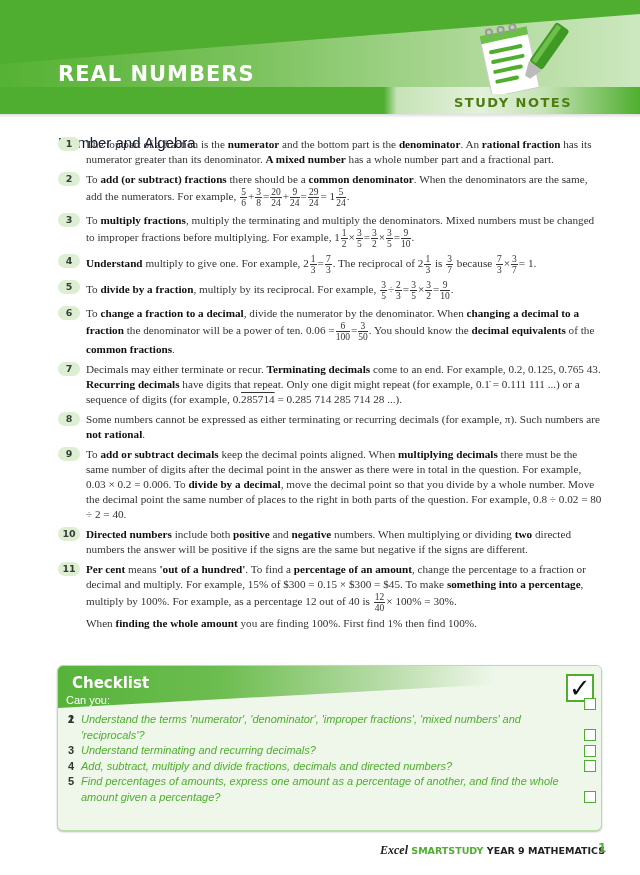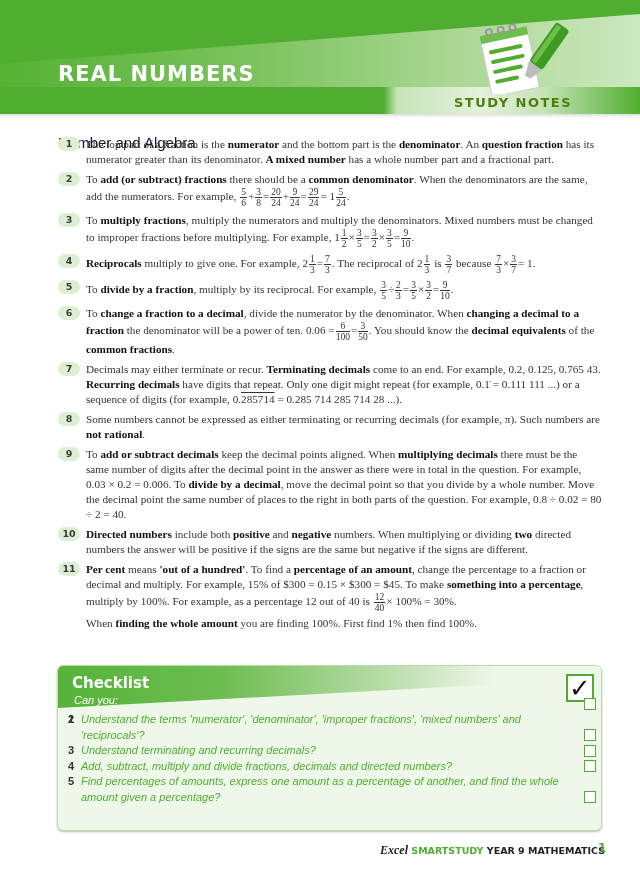--- a/index.html
+++ b/index.html
@@ -24,21 +24,21 @@
     .frac { display: inline-block; vertical-align: middle; text-align: center; font-size: 9.5px; line-height: 10px; margin: 0 1px; }
     .frac span { display: block; }
     .frac .top { border-bottom: 0.8px solid #333; padding: 0 1px; }
     .ovl { text-decoration: overline; }
 
     .checklist { position: absolute; left: 57px; top: 665px; width: 545px; height: 166px; border: 1px solid #b9dca8; border-radius: 6px; background: #eef7e9; overflow: hidden; box-shadow: 0 1px 2px #bbb; padding-left: 16px; }
     .cl-head { position: absolute; left: 0; top: 0; width: 545px; height: 42px;
       background: linear-gradient(90deg, #56b33a 0%, #6dbd50 30%, #b8dca8 60%, #eef7e9 80%);
       clip-path: polygon(0 0, 100% 0, 100% 30%, 0 100%); }
     .cl-title { position: absolute; left: 14px; top: 8px; font-family: "DejaVu Sans", sans-serif; font-weight: bold; font-size: 15px; color: #fff; }
-    .cl-sub { position: absolute; left: 16px; top: 28px; font-family: "Liberation Sans", sans-serif; font-style: italic; font-size: 11px; color: #fff; }
+    .cl-sub { position: absolute; left: 8px; top: 28px; font-family: "Liberation Sans", sans-serif; font-size: 11px; color: #fff; }
     .big-check { position: absolute; left: 508px; top: 8px; width: 28px; height: 28px; border: 2px solid #4fae2f; background: #fff; font-size: 26px; line-height: 24px; text-align: center; color: #111; font-weight: bold; font-family: "DejaVu Sans", sans-serif; }
     .cl-items { position: absolute; left: 10px; top: 46px; width: 530px; font-family: "Liberation Sans", sans-serif; font-style: italic; font-size: 11px; line-height: 15.5px; color: #4fae2f; }
     .cl-item { position: relative; padding-left: 13px; padding-right: 30px; }
     .cl-item .n { position: absolute; left: 0; top: 0; font-style: normal; font-weight: bold; color: #333; }
     .cl-item .box { position: absolute; right: 2px; bottom: 2px; width: 12px; height: 12px; border: 1.3px solid #4fae2f; background: #fff; }
 
     .footer { position: absolute; left: 380px; top: 843px; width: 230px; font-family: "DejaVu Sans", sans-serif; font-size: 9.5px; font-weight: bold; color: #222; white-space: nowrap; }
     .footer .brand { font-family: "Liberation Serif", serif; font-style: italic; font-size: 12px; }
     .footer .ss { color: #4fae2f; margin-top: 28px; }
     .footer .pg { position: absolute; left: 218px; top: -2px; color: #4fae2f; font-size: 12px; }
@@ -70,38 +70,38 @@
   </g>
 </svg>
 <div class="title">REAL NUMBERS</div>
 <div class="subtitle">Number and Algebra</div>
 <div class="study-notes">STUDY NOTES</div>
 
 <div class="notes">
 
   <div class="note">
     <span class="num">1</span>
-    <span>The top part of a fraction is the </span><b>numerator</b><span> and the bottom part is the </span><b>denominator</b><span>. An </span><b>question fraction</b><span> has its numerator greater than its denominator. </span><b>A mixed number</b><span> has a whole number part and a fractional part.</span>
+    <span>The top part of a fraction is the </span><b>numerator</b><span> and the bottom part is the </span><b>denominator</b><span>. An </span><b>rational fraction</b><span> has its numerator greater than its denominator. </span><b>A mixed number</b><span> has a whole number part and a fractional part.</span>
   </div>
 
   <div class="note">
     <span class="num">2</span>
     <span>To </span><b>add (or subtract) fractions</b><span> there should be a </span><b>common denominator</b><span>. When the denominators are the same, add the numerators. For example, </span>
     <span class="frac"><span class="top">5</span><span>6</span></span>+<span class="frac"><span class="top">3</span><span>8</span></span>=<span class="frac"><span class="top">20</span><span>24</span></span>+<span class="frac"><span class="top">9</span><span>24</span></span>=<span class="frac"><span class="top">29</span><span>24</span></span>= 1<span class="frac"><span class="top">5</span><span>24</span></span>.
   </div>
 
   <div class="note">
     <span class="num">3</span>
-    <span>To </span><b>multiply fractions</b><span>, multiply the numerators and multiply the denominators. Mixed numbers must be changed to improper fractions before multiplying. For example, </span>
+    <span>To </span><b>multiply fractions</b><span>, multiply the terminating and multiply the denominators. Mixed numbers must be changed to improper fractions before multiplying. For example, </span>
     1<span class="frac"><span class="top">1</span><span>2</span></span>×<span class="frac"><span class="top">3</span><span>5</span></span>=<span class="frac"><span class="top">3</span><span>2</span></span>×<span class="frac"><span class="top">3</span><span>5</span></span>=<span class="frac"><span class="top">9</span><span>10</span></span>.
   </div>
 
   <div class="note">
     <span class="num">4</span>
-    <b>Reciprocals</b><span> multiply to give one. For example, </span>
+    <b>Understand</b><span> multiply to give one. For example, </span>
     2<span class="frac"><span class="top">1</span><span>3</span></span>=<span class="frac"><span class="top">7</span><span>3</span></span>. The reciprocal of 2<span class="frac"><span class="top">1</span><span>3</span></span> is <span class="frac"><span class="top">3</span><span>7</span></span> because <span class="frac"><span class="top">7</span><span>3</span></span>×<span class="frac"><span class="top">3</span><span>7</span></span>= 1.
   </div>
 
   <div class="note">
     <span class="num">5</span>
     <span>To </span><b>divide by a fraction</b><span>, multiply by its reciprocal. For example, </span>
     <span class="frac"><span class="top">3</span><span>5</span></span>÷<span class="frac"><span class="top">2</span><span>3</span></span>=<span class="frac"><span class="top">3</span><span>5</span></span>×<span class="frac"><span class="top">3</span><span>2</span></span>=<span class="frac"><span class="top">9</span><span>10</span></span>.
   </div>
 
   <div class="note">

